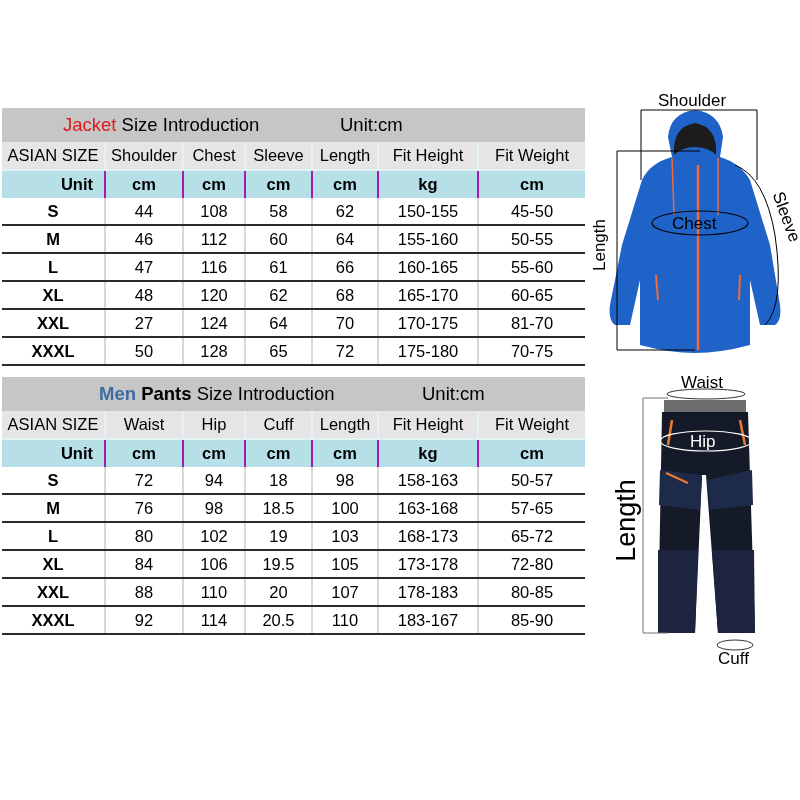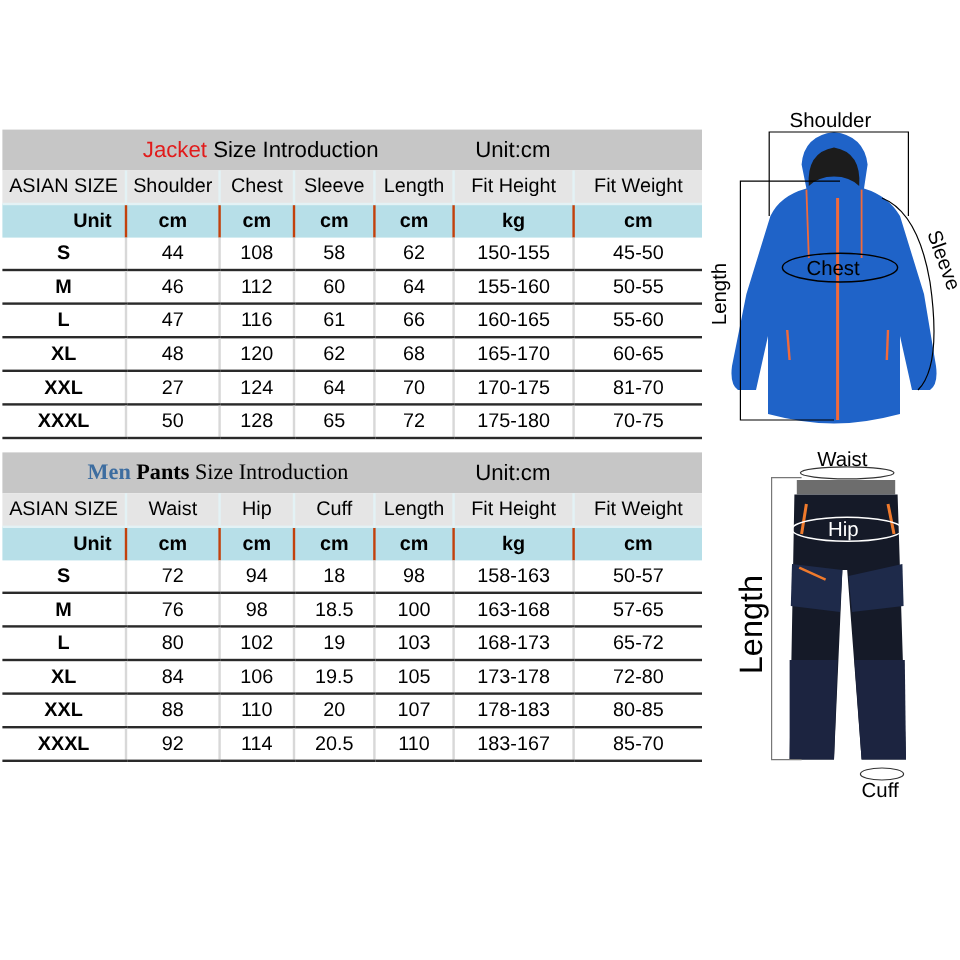--- a/index.html
+++ b/index.html
@@ -4,31 +4,31 @@
 <style>
   html, body { margin:0; padding:0; }
   body { width:800px; height:800px; background:#ffffff; position:relative; overflow:hidden;
          font-family:"Liberation Sans", sans-serif; color:#000; }
   .size-table { position:absolute; left:2px; width:583px; border-collapse:collapse; table-layout:fixed; }
   .size-table td { padding:0; text-align:center; font-size:16.5px; line-height:1; border-left:2px solid #d8d8d8; }
   .size-table td:first-child { border-left:none; }
   .title-row td { background:#c6c6c6; height:34px; font-size:18.5px; text-align:left; border:none; }
   .hdr-row td { background:#e5e5e5; height:27px; border-left:2px solid #e3f2f5; }
   .hdr-row td:first-child { border-left:none; }
-  .unit-row td { background:#b7dfe8; height:27px; font-weight:bold; border-top:2px solid #e3f2f5; border-left:2px solid #c2410c; }
+  .unit-row td { background:#b7dfe8; height:27px; font-weight:bold; border-top:2px solid #e3f2f5; border-left:2px solid #a21caf; }
   .unit-row td:first-child { border-left:none;padding-left:48px; }
   .data-row td { height:26px; border-bottom:2px solid #2a2a2a; }
   .data-row td.size { font-weight:bold; }
   .title-wrap { display:flex; align-items:center; height:34px; }
-  .title-main { margin-left:117px; width:277px; }
+  .title-main { margin-left:61px; width:277px; }
   .title-unit { }
   .jacket-word { color:#e11b1b; }
   .men-word { color:#3d6da0; font-weight:bold; }
   .pants-word { font-weight:bold; }
-  .pants-title .title-main { margin-left:71px; width:323px;font-family:Liberation Serif, serif; }
+  .pants-title .title-main { margin-left:97px; width:323px; }
 
   .illus { position:absolute; }
   .lbl { position:absolute; font-size:17px; white-space:nowrap; }
 </style>
 </head>
 <body>
 
 <table class="size-table" style="top:108px;">
   <colgroup>
     <col style="width:103px">
@@ -205,21 +205,21 @@
     <td>178-183</td>
     <td>80-85</td>
   </tr>
   <tr class="data-row">
     <td class="size">XXXL</td>
     <td>92</td>
     <td>114</td>
     <td>20.5</td>
     <td>110</td>
     <td>183-167</td>
-    <td>85-70</td>
+    <td>85-90</td>
   </tr>
 </tbody>
   </table>
 
 <div class="illus" style="left:590px;top:85px;width:210px;height:280px;">
   <svg width="210" height="280" viewBox="0 0 210 280">
 
     <path d="M52,95 Q60,78 82,72 L78,52 Q80,28 105,25 Q130,28 133,52 L130,72 Q150,78 160,95 L180,160 L190,220 Q192,235 185,240 L170,240 L160,195 L160,260 Q130,268 105,268 Q80,268 50,260 L50,195 L40,240 L25,240 Q18,235 20,220 L32,160 Z" fill="#1f63c8"></path>
 
     <path d="M84,70 Q82,42 105,38 Q128,42 126,70 Q118,62 105,62 Q92,62 84,70 Z" fill="#1c1c1c"></path>

